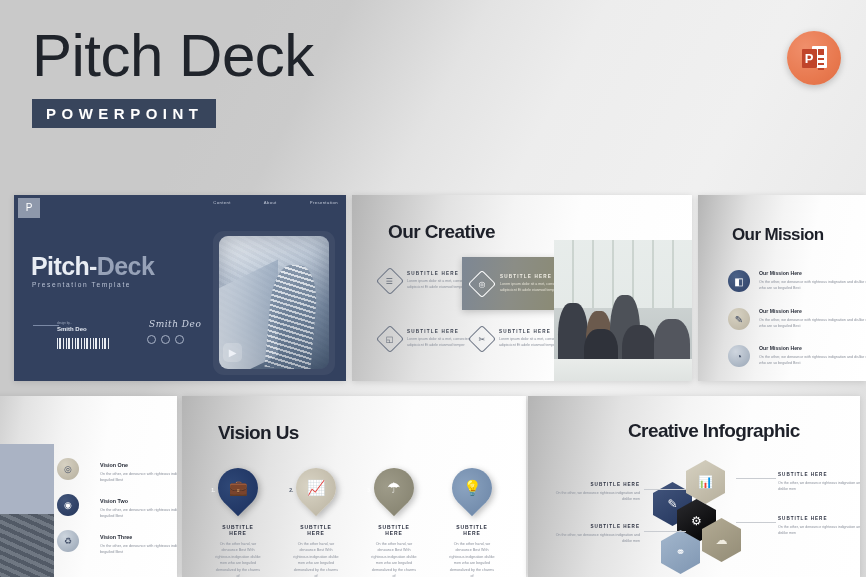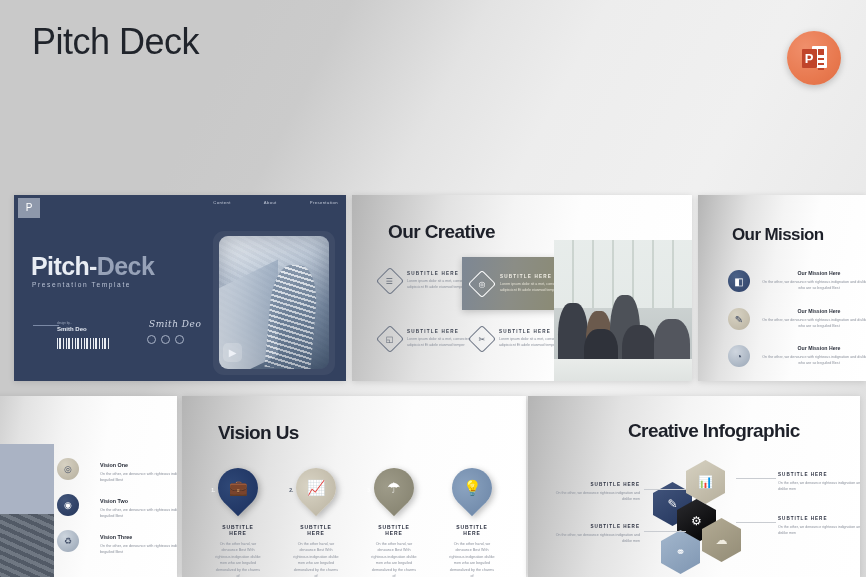--- a/index.html
+++ b/index.html
@@ -14,21 +14,21 @@
     background:
       linear-gradient(118deg,
         #c9c9c9 0%, #c9c9c9 22%,
         #cbcbcb 30%, #e3e3e3 42%,
         #ededed 52%, #f0f0f0 68%,
         #eaeaea 82%, #e0e0e0 92%, #d8d8d8 100%);
   }
   
   .hero { position:absolute; left:32px; top:22px; }
   .hero-title {
-    font-size: 36px; font-weight: 400; color: #20242b;
+    font-size: 60px; font-weight: 400; color: #20242b;
     letter-spacing: -0.5px; line-height: 1.12;
   }
   .badge-row { margin-top: 10px; }
   .badge {
     display:inline-block; background:#38455c; color:#fff;
     font-size: 15px; font-weight: 700; letter-spacing: 5.5px;
     padding: 6px 12px 6px 14px;
   }
   .badge.b2 { margin-top: 6px; letter-spacing: 6.5px; padding-right: 8px;}
   
@@ -172,21 +172,21 @@
   #slide-service .team .p.b { left:32px; bottom:0;  width:26px; height:70px; background:#6b5a4d; }
   #slide-service .team .p.c { left:56px; bottom:0;  width:30px; height:86px; background:#4d5158; }
   #slide-service .team .p.d { left:30px; bottom:0;  width:34px; height:52px; background:#2f323a; }
   #slide-service .team .p.e { left:68px; bottom:0;  width:34px; height:56px; background:#3a3d45; }
   #slide-service .team .p.f { left:100px;bottom:0;  width:36px; height:62px; background:#53565e; }
   #slide-service .team .desk {
     position:absolute; left:0; right:0; bottom:0; height:22px;
     background:linear-gradient(180deg,#e9ecea,#dfe3e1);
   }
   
-  #slide-mission { left:698px; top:195px; width:168px; height:186px;text-align:center; }
+  #slide-mission { left:698px; top:195px; width:168px; height:186px; }
   #slide-mission .slide-title { position:absolute; left:34px; top:30px; font-size:17px; }
   .mi { position:absolute; left:30px; display:flex; gap:9px; }
   .mi-circ { width:22px; height:22px; flex:0 0 22px; border-radius:50%; position:relative;
              display:flex; align-items:center; justify-content:center; font-size:10px; color:#fff; }
   .mi-circ.c1 { background:radial-gradient(circle at 35% 30%, #4c6287, #2e4168); }
   .mi-circ.c2 { background:radial-gradient(circle at 35% 30%, #d8d3c4, #b9b2a0); color:#39465f;}
   .mi-circ.c3 { background:radial-gradient(circle at 35% 30%, #cfd6df, #99a6b6); color:#47546a;}
   .mi-h { font-size:5.2px; font-weight:700; color:#2a2f3b; }
   .mi-p { margin-top:3px; font-size:3.7px; line-height:1.7; color:#8b919c; width:120px;}
   #mi1 { top:75px; } #mi2 { top:113px; } #mi3 { top:150px; }
@@ -262,20 +262,23 @@
   #ld3 { left:208px; top:82px; width:40px; }
   #ld4 { left:208px; top:126px; width:40px; }
 </style>
 </head>
 <body>
 
 <div id="page">
 
   <div class="hero">
     <div class="hero-title">Pitch Deck</div>
+    <div class="badge-row">
+      <div class="badge">POWERPOINT</div>
+    </div>
   </div>
 
   <div class="ppt-badge">
     <div class="ppt-glyph">
       <div class="doc">
         <i class="first"></i>
           <i></i>
           <i></i>
           <i></i>
       </div>

